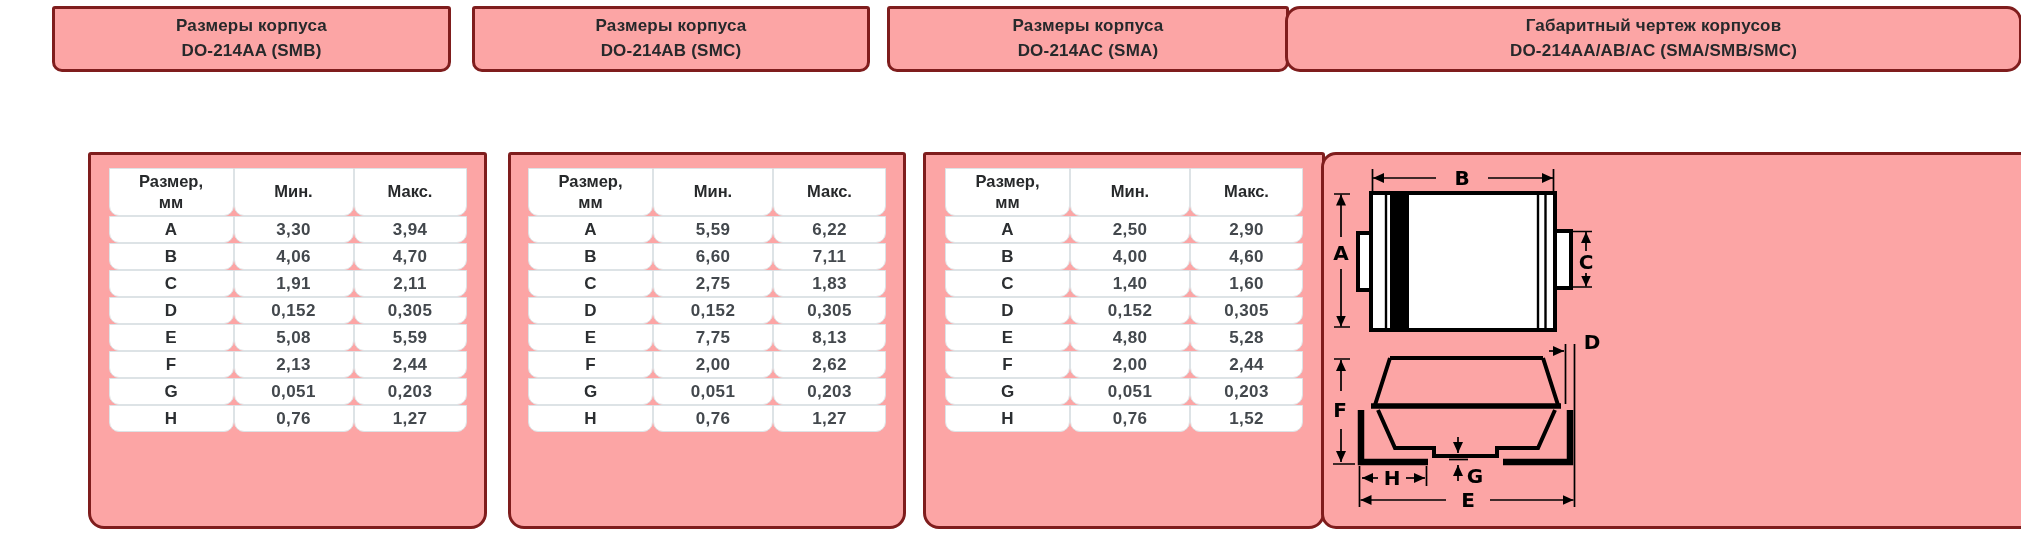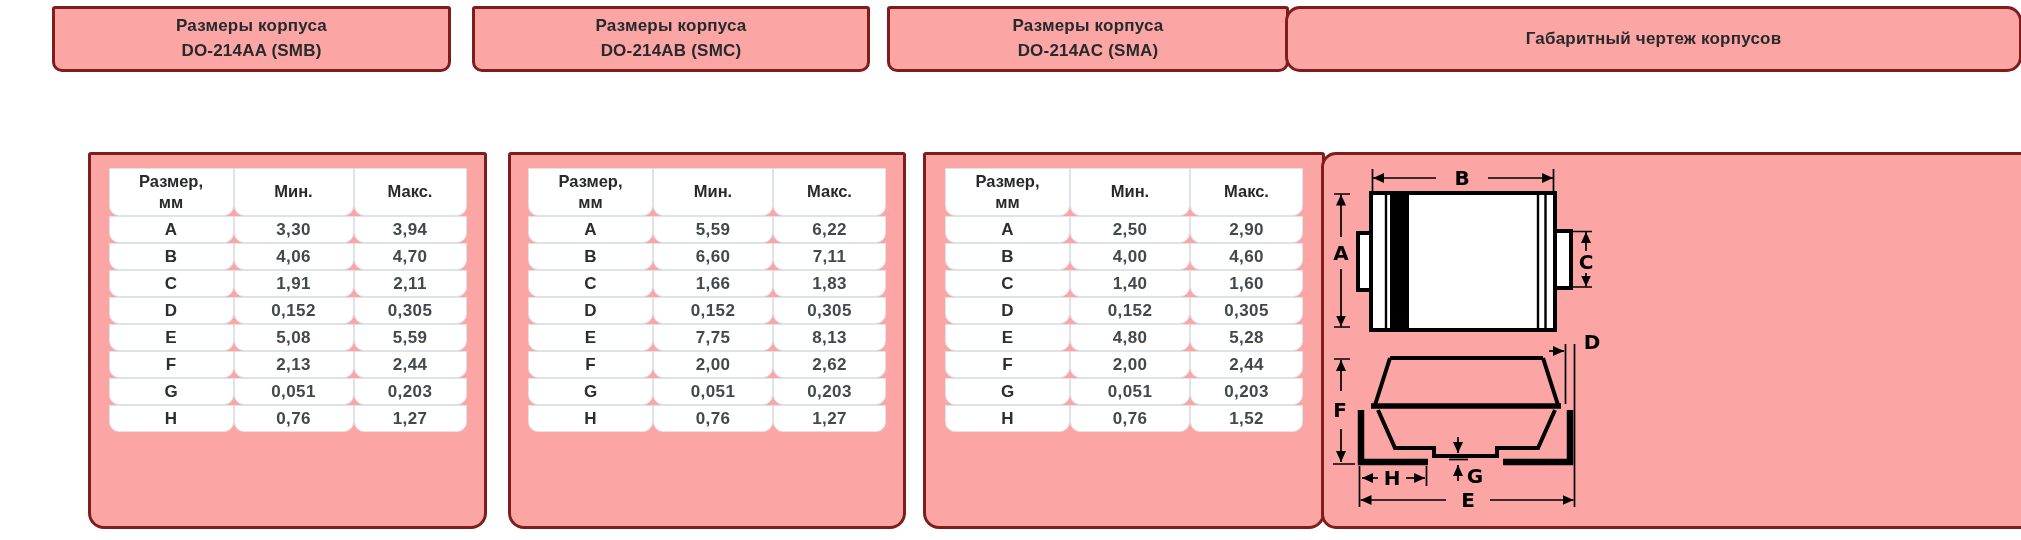--- a/index.html
+++ b/index.html
@@ -76,20 +76,21 @@
   <div class="hcell col2">
     <div>Размеры корпуса</div>
     <div>DO-214AB (SMC)</div>
   </div>
   <div class="hcell col3">
     <div>Размеры корпуса</div>
     <div>DO-214AC (SMA)</div>
   </div>
   <div class="hcell col4">
     <div>Габаритный чертеж корпусов</div>
+    <div>DO-214AA/AB/AC (SMA/SMB/SMC)</div>
   </div>
 
   <div class="ccell col1">
     <table class="dims">
       <colgroup>
           <col style="width:125px">
           <col style="width:120px">
           <col style="width:113px">
         </colgroup>
       <thead>
@@ -164,21 +165,21 @@
             <td class="cell-num">5,59</td>
             <td class="cell-num">6,22</td>
           </tr>
           <tr>
             <td class="cell-letter">B</td>
             <td class="cell-num">6,60</td>
             <td class="cell-num">7,11</td>
           </tr>
           <tr>
             <td class="cell-letter">C</td>
-            <td class="cell-num">1,66</td>
+            <td class="cell-num">2,75</td>
             <td class="cell-num">1,83</td>
           </tr>
           <tr>
             <td class="cell-letter">D</td>
             <td class="cell-num">0,152</td>
             <td class="cell-num">0,305</td>
           </tr>
           <tr>
             <td class="cell-letter">E</td>
             <td class="cell-num">7,75</td>

